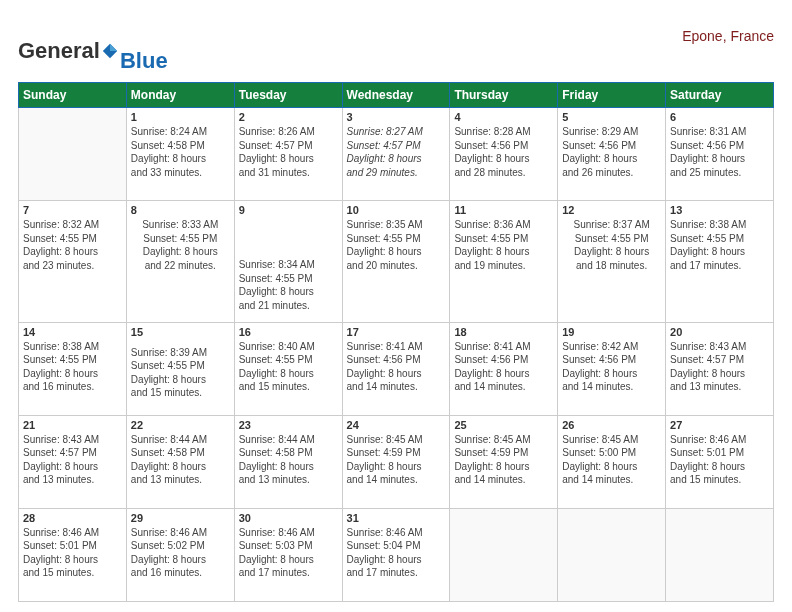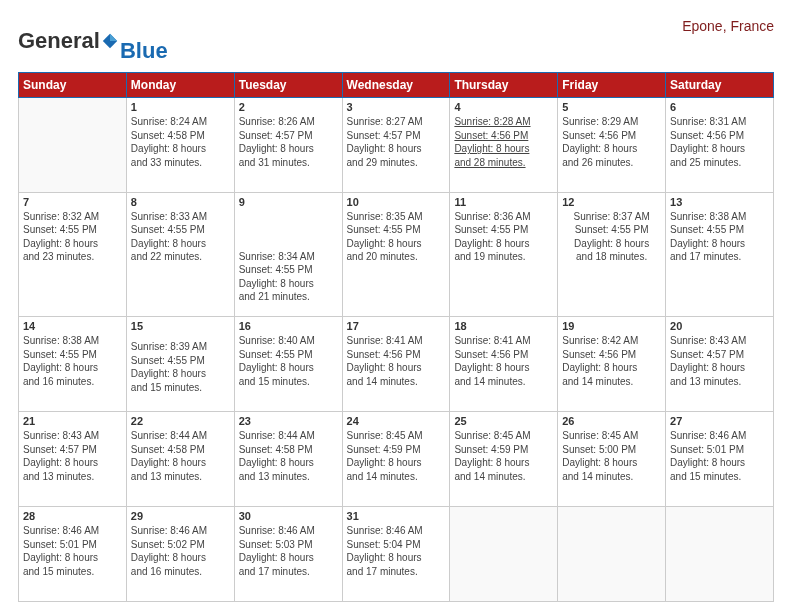--- a/index.html
+++ b/index.html
@@ -6,21 +6,21 @@
     body {
       width: 792px;
       height: 612px;
       font-family: Arial, sans-serif;
       background: #fff;
       overflow: hidden;
     }
     .page {
       width: 792px;
       height: 612px;
-      padding: 18px 18px 10px 18px;
+      padding: 28px 18px 10px 18px;
       display: flex;
       flex-direction: column;
     }
     .header {
       display: flex;
       justify-content: space-between;
       align-items: flex-start;
       margin-bottom: 8px;
     }
     .logo {
@@ -55,21 +55,21 @@
       font-size: 14px;
       color: #7f1d1d;
     }
     .calendar {
       width: 100%;
       border-collapse: collapse;
       flex: 1;
       table-layout: fixed;
     }
     .calendar thead tr th {
-      background: #b91c1c;
+      background: #15803d;
       color: #fff;
       font-size: 12px;
       font-weight: bold;
       padding: 5px 4px;
       text-align: left;
       border: 1px solid #1a6ab1;
     }
     .calendar tbody tr td {
       border: 1px solid #ccc;
       vertical-align: top;
@@ -138,28 +138,28 @@
           </td>
           <td>
             <div class="day-num">2</div>
             <div class="day-info" style="white-space: pre-line;">Sunrise: 8:26 AM
 Sunset: 4:57 PM
 Daylight: 8 hours
 and 31 minutes.</div>
           </td>
           <td>
             <div class="day-num">3</div>
-            <div class="day-info" style="white-space: pre-line;">Sunrise: 8:27 AM
+            <div class="day-info" style="white-space: pre-line; font-style: italic;">Sunrise: 8:27 AM
 Sunset: 4:57 PM
 Daylight: 8 hours
 and 29 minutes.</div>
           </td>
           <td>
             <div class="day-num">4</div>
-            <div class="day-info" style="white-space: pre-line; text-decoration: underline;">Sunrise: 8:28 AM
+            <div class="day-info" style="white-space: pre-line;">Sunrise: 8:28 AM
 Sunset: 4:56 PM
 Daylight: 8 hours
 and 28 minutes.</div>
           </td>
           <td>
             <div class="day-num">5</div>
             <div class="day-info" style="white-space: pre-line;">Sunrise: 8:29 AM
 Sunset: 4:56 PM
 Daylight: 8 hours
 and 26 minutes.</div>
@@ -175,21 +175,21 @@
         <tr>
           <td>
             <div class="day-num">7</div>
             <div class="day-info" style="white-space: pre-line;">Sunrise: 8:32 AM
 Sunset: 4:55 PM
 Daylight: 8 hours
 and 23 minutes.</div>
           </td>
           <td>
             <div class="day-num">8</div>
-            <div class="day-info" style="white-space: pre-line;">Sunrise: 8:33 AM
+            <div class="day-info" style="white-space: pre-line; text-align: center;">Sunrise: 8:33 AM
 Sunset: 4:55 PM
 Daylight: 8 hours
 and 22 minutes.</div>
           </td>
           <td>
             <div class="day-num">9</div>
             <div class="day-info" style="white-space: pre-line; margin-top: 42px;">Sunrise: 8:34 AM
 Sunset: 4:55 PM
 Daylight: 8 hours
 and 21 minutes.</div>

